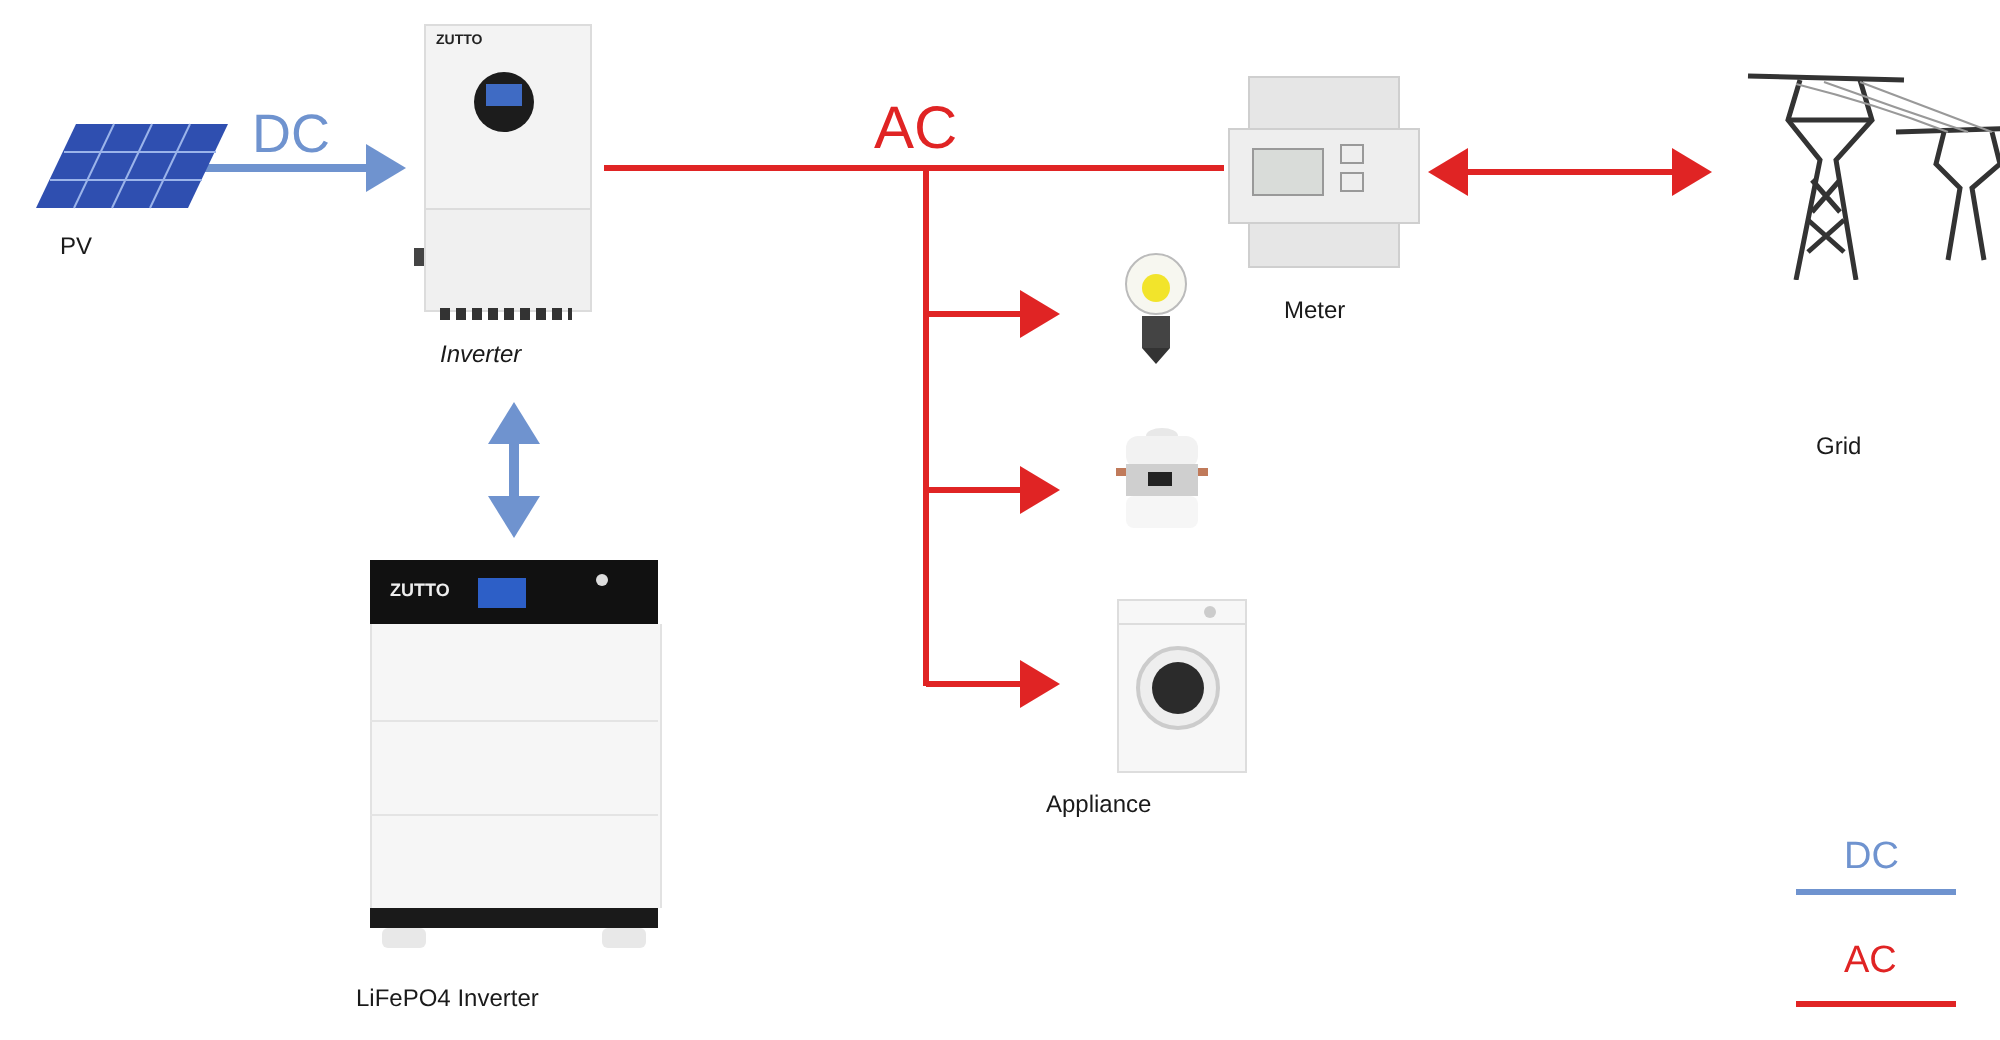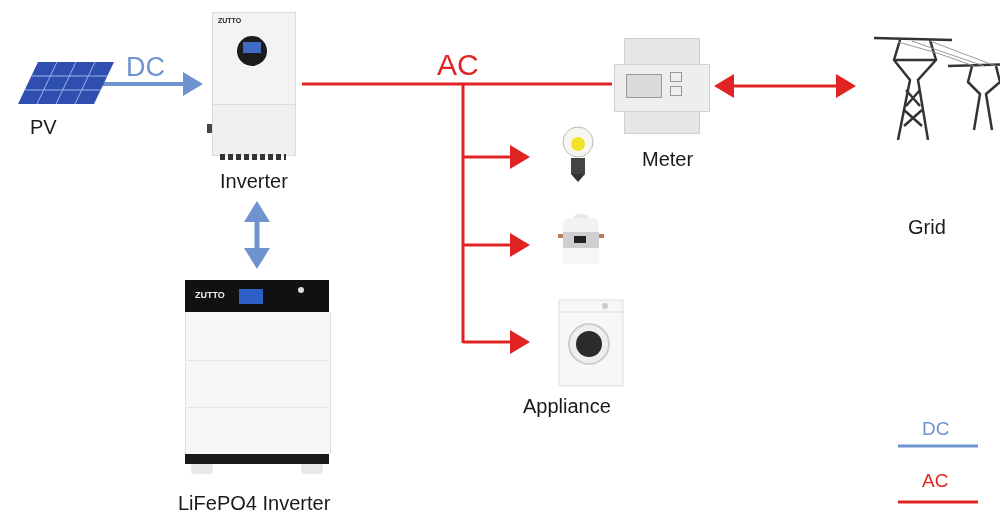--- a/index.html
+++ b/index.html
@@ -1,18 +1,18 @@
 <!DOCTYPE html>
 <html><head>
 <meta charset="utf-8">
 <style>
   html,body{margin:0;padding:0;background:#ffffff;}
   body{width:1000px;height:520px;position:relative;overflow:hidden;font-family:"Liberation Sans","DejaVu Sans",sans-serif;}
   .abs{position:absolute;padding-left:16px;}
-  .lbl{position:absolute;font-size:20px;color:#1a1a1a;white-space:nowrap;}
+  .lbl{position:absolute;font-size:12px;color:#1a1a1a;white-space:nowrap;}
   .flow-lbl{position:absolute;font-size:27px;white-space:nowrap;}
   svg.wires{position:absolute;left:0;top:0;}
   .legend-lbl{position:absolute;font-size:19px;}
 </style>
 </head>
 <body>
 
 <svg class="wires" width="1000" height="520">
   <defs>
     <marker id="ah-red" markerWidth="10" markerHeight="10" refX="5" refY="5" orient="auto" markerUnits="userSpaceOnUse" viewBox="0 0 10 10">
@@ -78,21 +78,21 @@
 
 <div class="abs" style="left:212px;top:12px;width:82px;height:146px;">
   <div style="position:absolute;left:0;top:0;width:82px;height:92px;background:#f3f3f3;border:1px solid #dcdcdc;border-bottom:none;"></div>
   <div style="position:absolute;left:0;top:92px;width:82px;height:50px;background:#f0f0f0;border:1px solid #dcdcdc;"></div>
   <div style="position:absolute;left:6px;top:5px;font-size:7px;font-weight:bold;color:#222;">ZUTTO</div>
   <div style="position:absolute;left:25px;top:24px;width:30px;height:30px;border-radius:50%;background:#1c1c1c;"></div>
   <div style="position:absolute;left:31px;top:30px;width:18px;height:11px;background:#3f6bc4;"></div>
   <div style="position:absolute;left:8px;top:142px;width:66px;height:6px;background:repeating-linear-gradient(90deg,#333 0 5px,transparent 5px 8px);"></div>
   <div style="position:absolute;left:-5px;top:112px;width:5px;height:9px;background:#444;"></div>
 </div>
-<div class="lbl" style="left:220px;top:170px;">Inverter</div>
+<div class="lbl" style="left:220px;top:170px;font-style:italic;">Inverter</div>
 
 <div class="abs" style="left:185px;top:280px;width:144px;height:196px;">
   <div style="position:absolute;left:0;top:0;width:144px;height:32px;background:#111;"></div>
   <div style="position:absolute;left:10px;top:10px;font-size:9px;font-weight:bold;color:#eee;">ZUTTO</div>
   <div style="position:absolute;left:54px;top:9px;width:24px;height:15px;background:#2d5fc7;"></div>
   <div style="position:absolute;left:113px;top:7px;width:6px;height:6px;border-radius:50%;background:#ddd;"></div>
   <div style="position:absolute;left:0;top:32px;width:144px;height:142px;background:#f6f6f6;border-left:1px solid #e2e2e2;border-right:1px solid #e2e2e2;"></div>
   <div style="position:absolute;left:0;top:80px;width:144px;height:1px;background:#e4e4e4;"></div>
   <div style="position:absolute;left:0;top:127px;width:144px;height:1px;background:#e4e4e4;"></div>
   <div style="position:absolute;left:0;top:174px;width:144px;height:10px;background:#1a1a1a;"></div>

